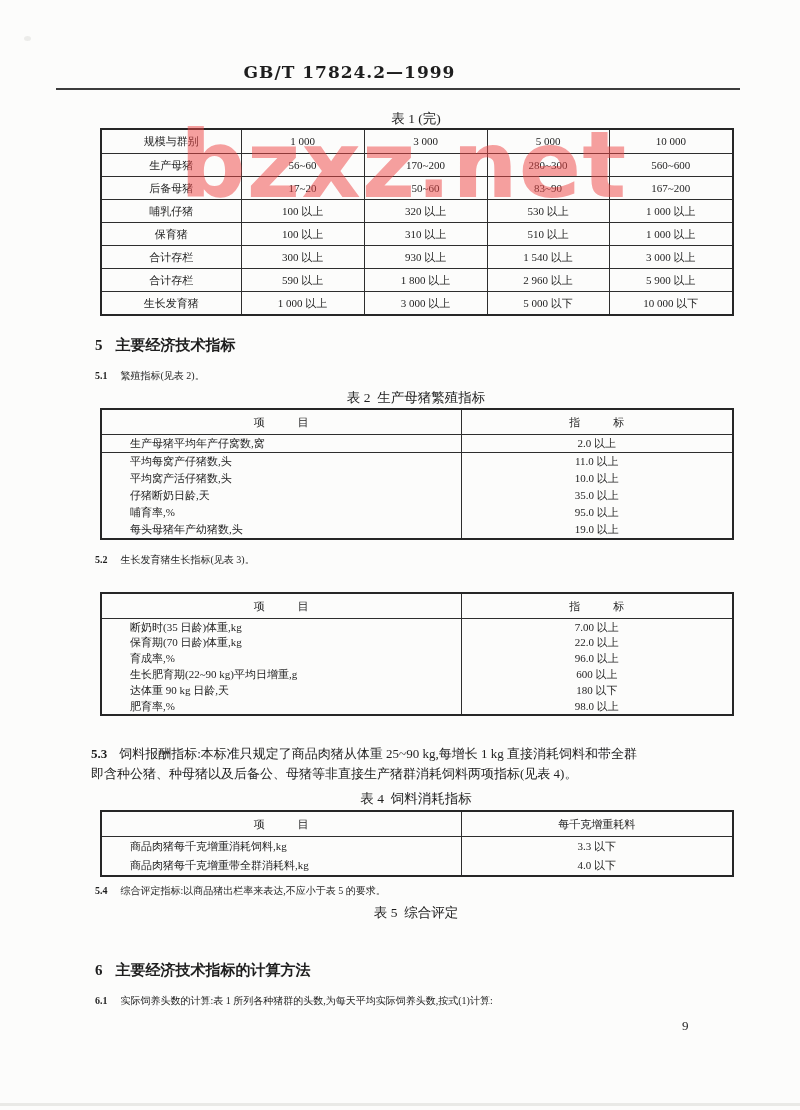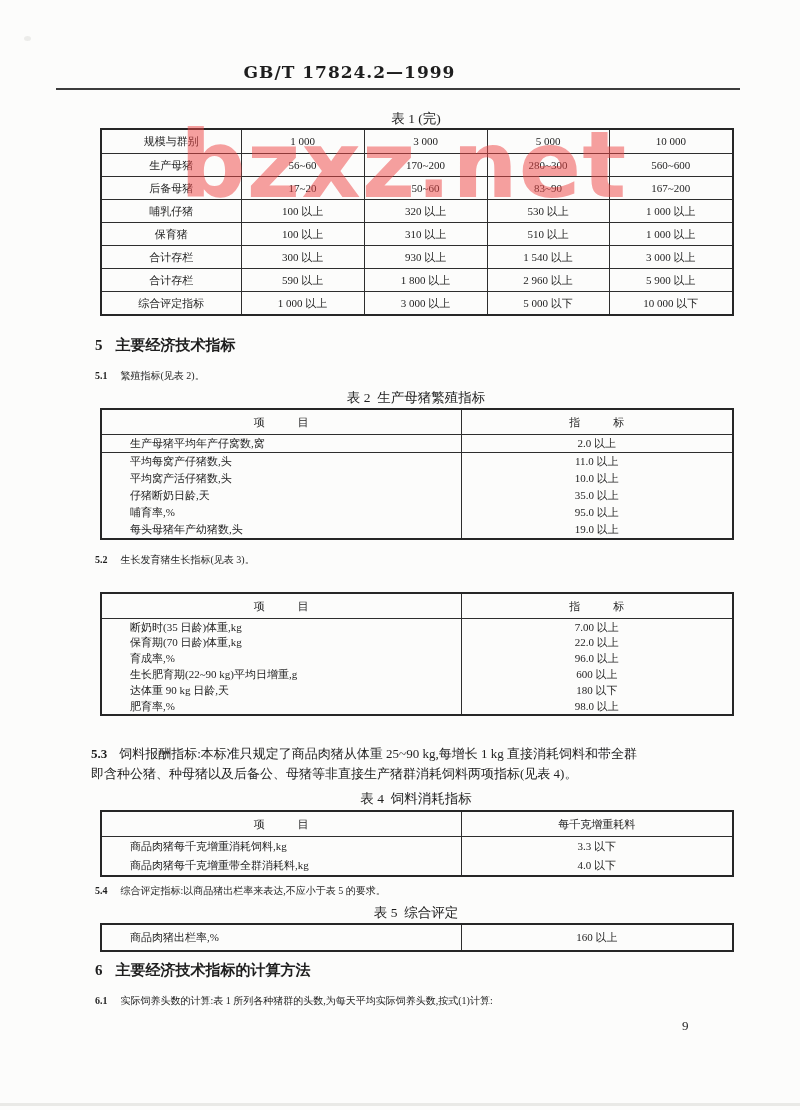--- a/index.html
+++ b/index.html
@@ -146,21 +146,21 @@
           <td>3 000 以上</td>
         </tr>
         <tr>
           <td>合计存栏</td>
           <td>590 以上</td>
           <td>1 800 以上</td>
           <td>2 960 以上</td>
           <td>5 900 以上</td>
         </tr>
         <tr>
-          <td>综合评定指标</td>
+          <td>生长发育猪</td>
           <td>1 000 以上</td>
           <td>3 000 以上</td>
           <td>5 000 以下</td>
           <td>10 000 以下</td>
         </tr>
       </tbody>
     </table>
 
   <div class="heading" style="top:336px;"><span class="cnum">5</span><span>主要经济技术指标</span></div>
 
@@ -272,32 +272,20 @@
         <tr>
           <td>商品肉猪每千克增重带全群消耗料,kg</td>
           <td>4.0 以下</td>
         </tr>
       </tbody>
     </table>
 
   <div class="clause" style="top:884px;"><span class="cnum">5.4</span><span>综合评定指标:以商品猪出栏率来表达,不应小于表 5 的要求。</span></div>
 
   <div class="tbl-title" style="top:904px;">表 5  综合评定</div>
-  <table class="t5 two-col" style="top:923px;">
-    <colgroup>
-        <col style="width:360px">
-        <col style="width:272px">
-      </colgroup>
-  <tbody>
-        <tr>
-          <td>商品肉猪出栏率,%</td>
-          <td>160 以上</td>
-        </tr>
-      </tbody>
-    </table>
 
   <div class="heading" style="top:961px;"><span class="cnum">6</span><span>主要经济技术指标的计算方法</span></div>
 
   <div class="clause" style="top:994px;"><span class="cnum">6.1</span><span>实际饲养头数的计算:表 1 所列各种猪群的头数,为每天平均实际饲养头数,按式(1)计算:</span></div>
 
   <div class="page-no">9</div>
 
   <div class="bottom-smudge"></div>
 </div>
 

